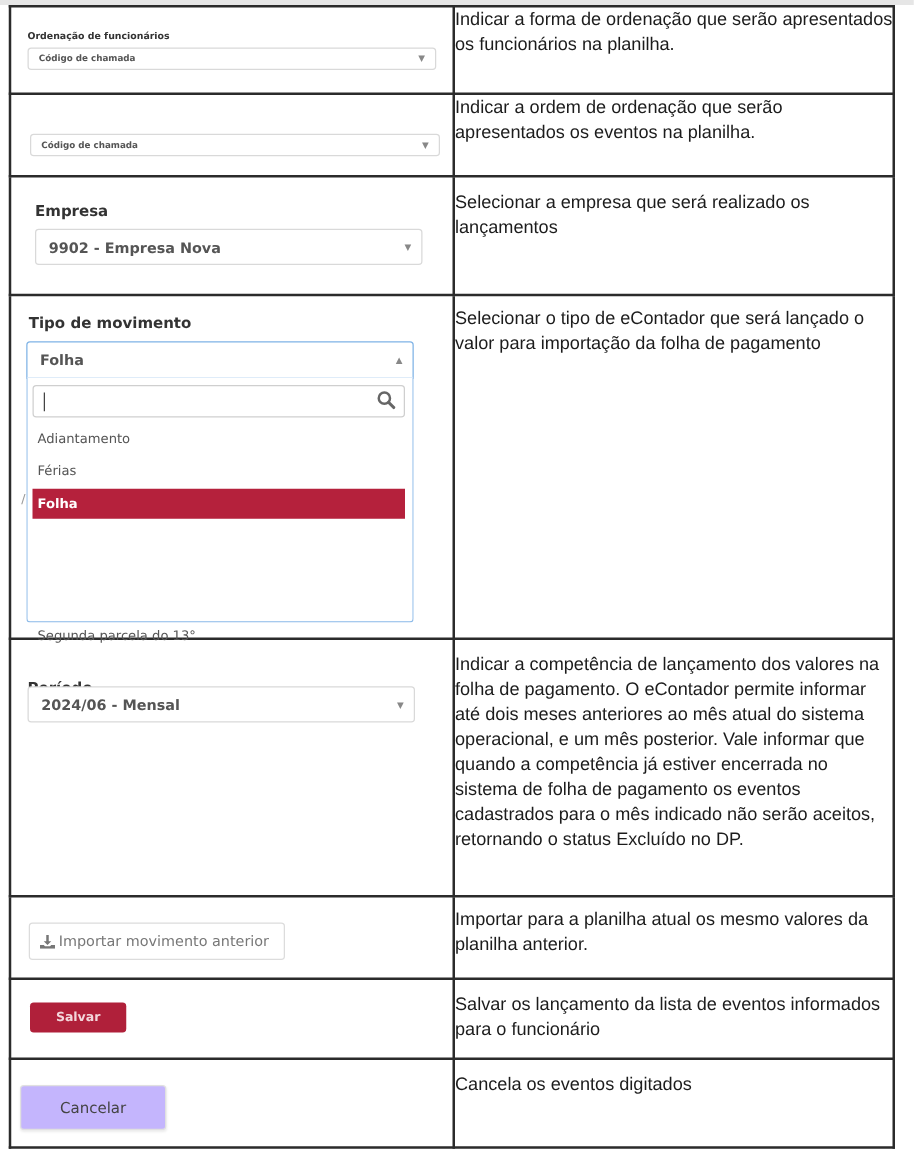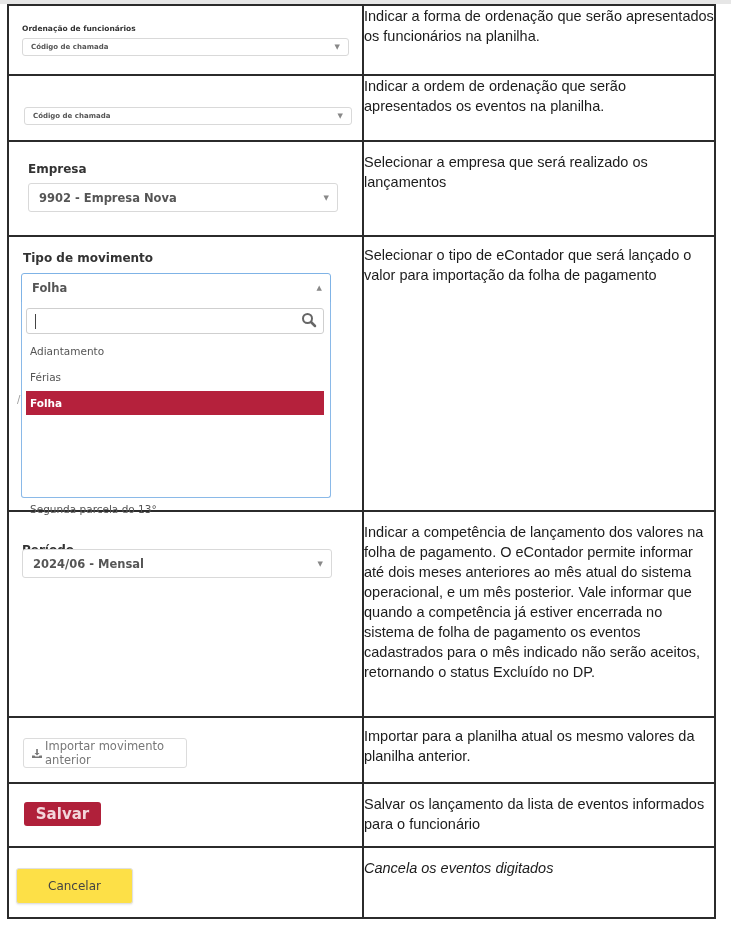--- a/index.html
+++ b/index.html
@@ -18,23 +18,23 @@
   .small-sel .val { left:8px; }
   .big-lbl { font-size:12px; }
   .big-sel { height:29px; font-size:11.5px; }
   .dd-open { border-color:#7fb3e6; border-bottom-left-radius:0; border-bottom-right-radius:0; }
   .dropdown { position:absolute; left:14px; top:290px; width:308px; height:205px; border:1px solid #8ab9e8; border-top:none; background:#fff; border-radius:0 0 3px 3px; box-sizing:border-box; font-family:"DejaVu Sans", sans-serif; font-size:10.5px; color:#555; }
   .searchbox { position:absolute; left:4px; top:6px; width:298px; height:26px; border:1px solid #cfcfcf; border-radius:3px; box-sizing:border-box; }
   .searchbox .cursor { position:absolute; left:8px; top:5px; width:1px; height:15px; background:#444; }
   .searchbox .mag { position:absolute; right:6px; top:3px; }
   .opt { position:absolute; left:4px; width:298px; height:24px; line-height:24px; padding-left:4px; box-sizing:border-box; white-space:nowrap; }
   .opt.active { background:#b5213c; color:#fff; font-weight:bold; }
-  .btn-import { position:absolute; left:14px; top:20px; width:164px; height:30px; border:1px solid #dcdcdc; border-radius:3px; background:#fff; font-family:"DejaVu Sans", sans-serif; font-size:11.5px; color:#777; box-sizing:border-box; display:flex; align-items:center; padding-left:8px; gap:3px; }
-  .btn-save { position:absolute; left:15px; top:18px; width:77px; height:24px; border-radius:3px; background:#b0203a; color:#f3d6db; font-family:"DejaVu Sans", sans-serif; font-size:15px; font-weight:bold; display:flex; align-items:center; justify-content:center; box-sizing:border-box; }
-  .btn-cancel { position:absolute; left:7px; top:20px; width:117px; height:36px; border:1px solid #e0e0e0; border-radius:3px; background:#fde047; color:#444; font-family:"DejaVu Sans", sans-serif; font-size:12px; display:flex; align-items:center; justify-content:center; box-sizing:border-box; box-shadow:0 1px 2px rgba(0,0,0,0.08); }
+  .btn-import { position:absolute; left:14px; top:20px; width:205px; height:30px; border:1px solid #dcdcdc; border-radius:3px; background:#fff; font-family:"DejaVu Sans", sans-serif; font-size:11.5px; color:#777; box-sizing:border-box; display:flex; align-items:center; padding-left:8px; gap:3px; }
+  .btn-save { position:absolute; left:15px; top:18px; width:77px; height:24px; border-radius:3px; background:#b0203a; color:#f3d6db; font-family:"DejaVu Sans", sans-serif; font-size:10px; font-weight:bold; display:flex; align-items:center; justify-content:center; box-sizing:border-box; }
+  .btn-cancel { position:absolute; left:7px; top:20px; width:117px; height:36px; border:1px solid #e0e0e0; border-radius:3px; background:#c4b5fd; color:#444; font-family:"DejaVu Sans", sans-serif; font-size:12px; display:flex; align-items:center; justify-content:center; box-sizing:border-box; box-shadow:0 1px 2px rgba(0,0,0,0.08); }
   .ghost { position:absolute; color:#999; font-size:10px; }
 </style>
 </head>
 <body>
 
 <div class="topstrip"></div>
 
 <table class="doc">
 
   <tbody>
@@ -111,21 +111,21 @@
     </td>
     <td class="right" style="padding-top:10px;">Salvar os lançamento da lista de eventos informados para o funcionário</td>
   </tr>
 
   <tr style="height:71px;">
     <td class="left">
       <div class="btn-cancel">
         <span>Cancelar</span>
       </div>
     </td>
-    <td class="right" style="padding-top:10px;font-style:italic;">Cancela os eventos digitados</td>
+    <td class="right" style="padding-top:10px;">Cancela os eventos digitados</td>
   </tr>
 </tbody>
   </table>
 
 <div class="sel big-sel dd-open" style="left:21px; top:273px; width:310px; height:30px;">
   <span class="val">Folha</span>
   <span class="caret">▲</span>
 </div>
 <div class="dropdown" style="left:21px; top:302px; width:310px; height:196px;">
   <div class="searchbox">

